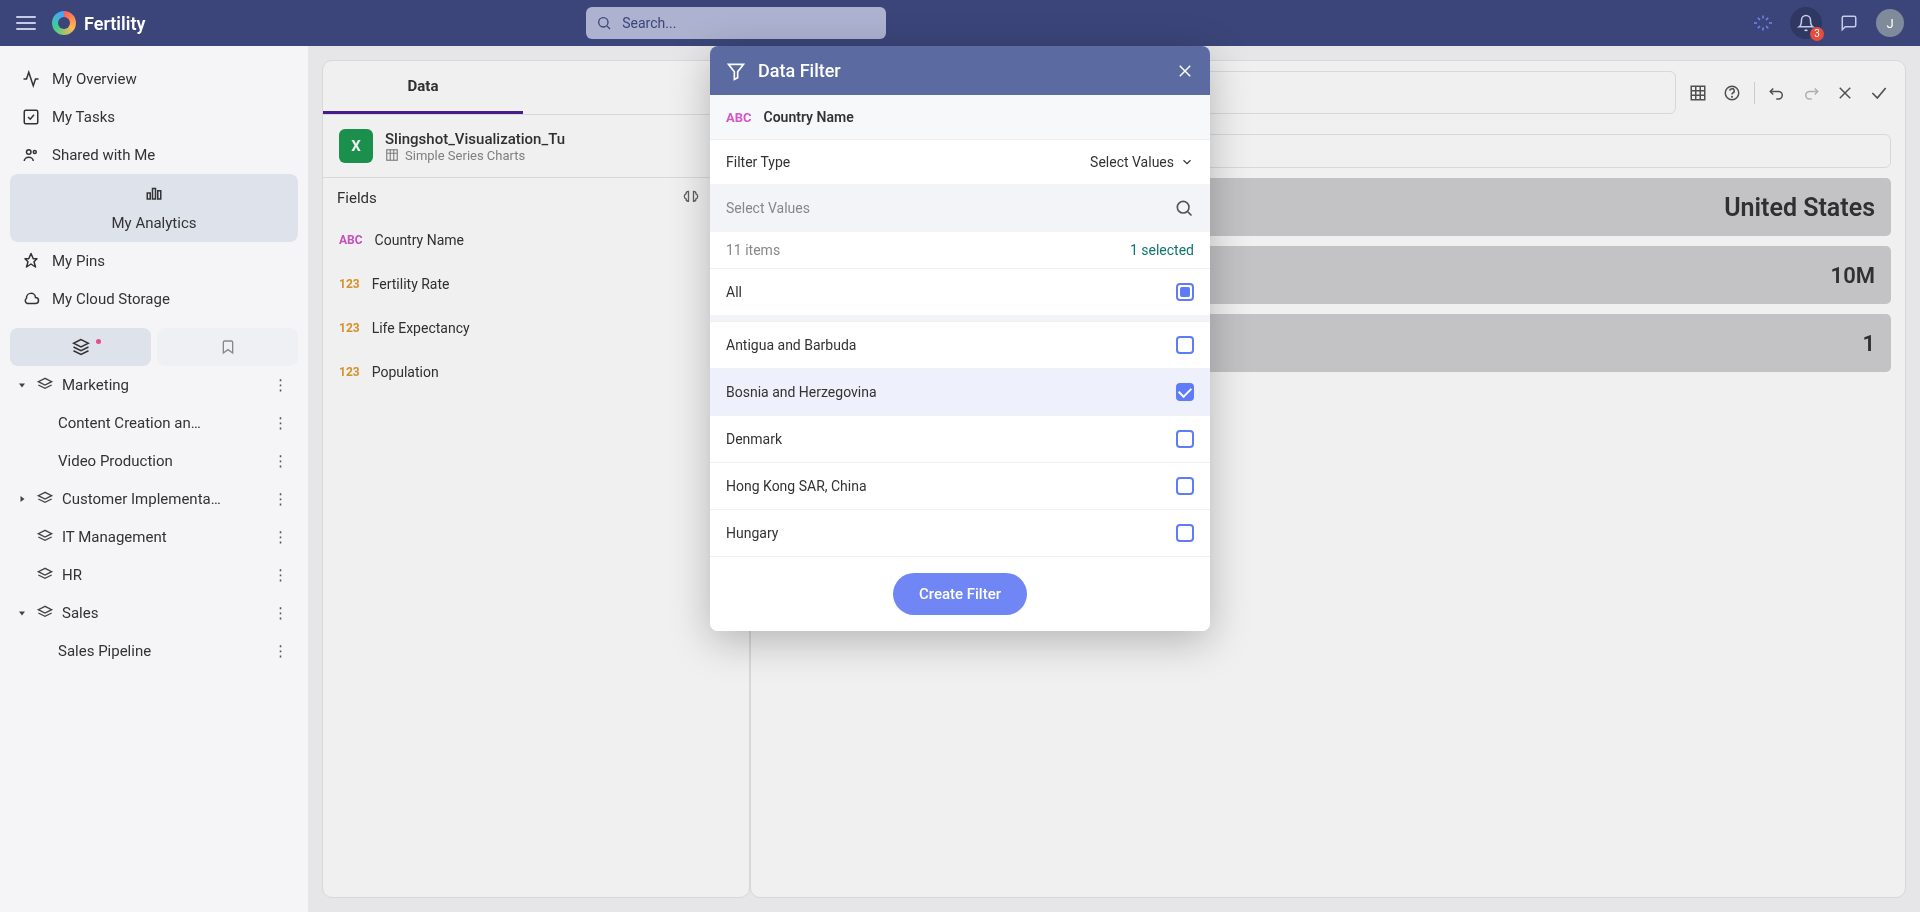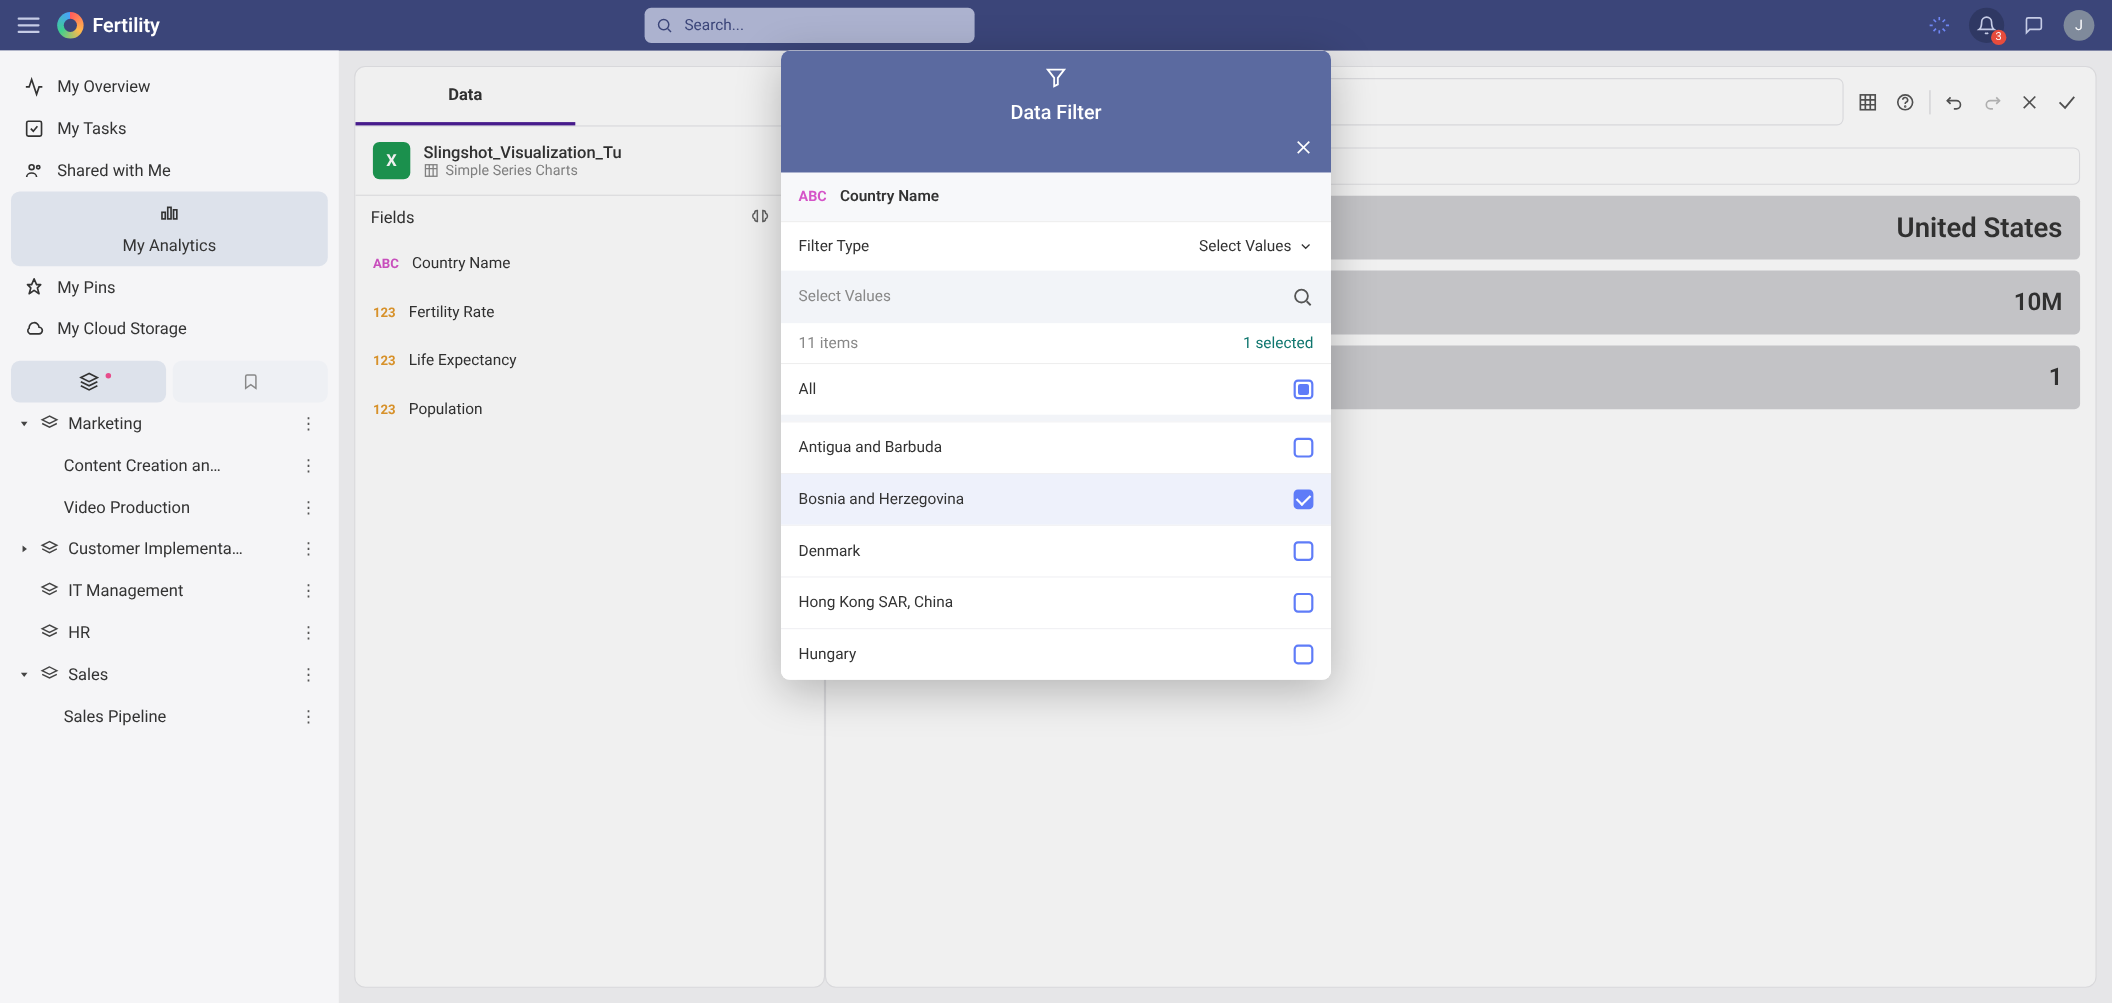--- a/index.html
+++ b/index.html
@@ -85,21 +85,21 @@
   .result-area { padding: 10px 14px 14px 14px; }
   .title-under { border: 1px solid #e6e6e9; border-radius: 6px; height: 34px; margin-bottom: 10px; }
   .result-row { background: #d0d0d3; border-radius: 5px; margin-top: 10px; padding: 0 16px; height: 58px; display: flex; align-items: center; justify-content: flex-end; font-size: 22px; font-weight: 600; color: #333; }
   .result-row.big { font-size: 25px; }
 
   
   .dim { position: absolute; inset: 0; background: rgba(0,0,0,0.06); pointer-events: none; }
 
   
   .modal { position: absolute; top: 46px; left: 50%; transform: translateX(-50%); width: 500px; background: #fff; border-radius: 8px; box-shadow: 0 10px 40px rgba(0,0,0,0.25); overflow: hidden; z-index: 100; display: flex; flex-direction: column; }
-  .modal-head { background: #5b6aa0; color: #fff; display: flex; align-items: center; gap: 12px; padding: 14px 16px; font-size: 18px; font-weight: 500; flex-direction: column; }
+  .modal-head { background: #5b6aa0; color: #fff; display: flex; align-items: center; gap: 12px; padding: 14px 16px; font-size: 18px; font-weight: 500; }
   .modal-head .close { margin-left: auto; cursor: pointer; }
   .modal-field { display: flex; align-items: center; gap: 12px; padding: 14px 16px; background: #f7f8fa; }
   .modal-field .type { color: #d554c8; font-weight: 700; font-size: 13px; }
   .modal-field .name { font-weight: 600; }
   .modal-row { display: flex; align-items: center; justify-content: space-between; padding: 14px 16px; border-top: 1px solid #eee; background: #fff; }
   .modal-row .sel { display: flex; align-items: center; gap: 6px; cursor: pointer; }
   .search-row { display: flex; align-items: center; justify-content: space-between; padding: 14px 16px; background: #f2f4f8; color: #888; }
   .count-row { display: flex; align-items: center; justify-content: space-between; padding: 10px 16px; color: #888; font-size: 14px; background: #fff; }
   .count-row .selcount { color: #0f766e; }
   .value-list { background: #fff; text-align: center; }
@@ -472,13 +472,16 @@
     </div>
     <div class="value-item">
       <span>Hong Kong SAR, China</span>
       <div class="cbox"></div>
     </div>
     <div class="value-item">
       <span>Hungary</span>
       <div class="cbox"></div>
     </div>
   </div>
+  <div class="modal-footer">
+    <button class="create-btn">Create Filter</button>
+  </div>
 </div>
 
 </body></html>

